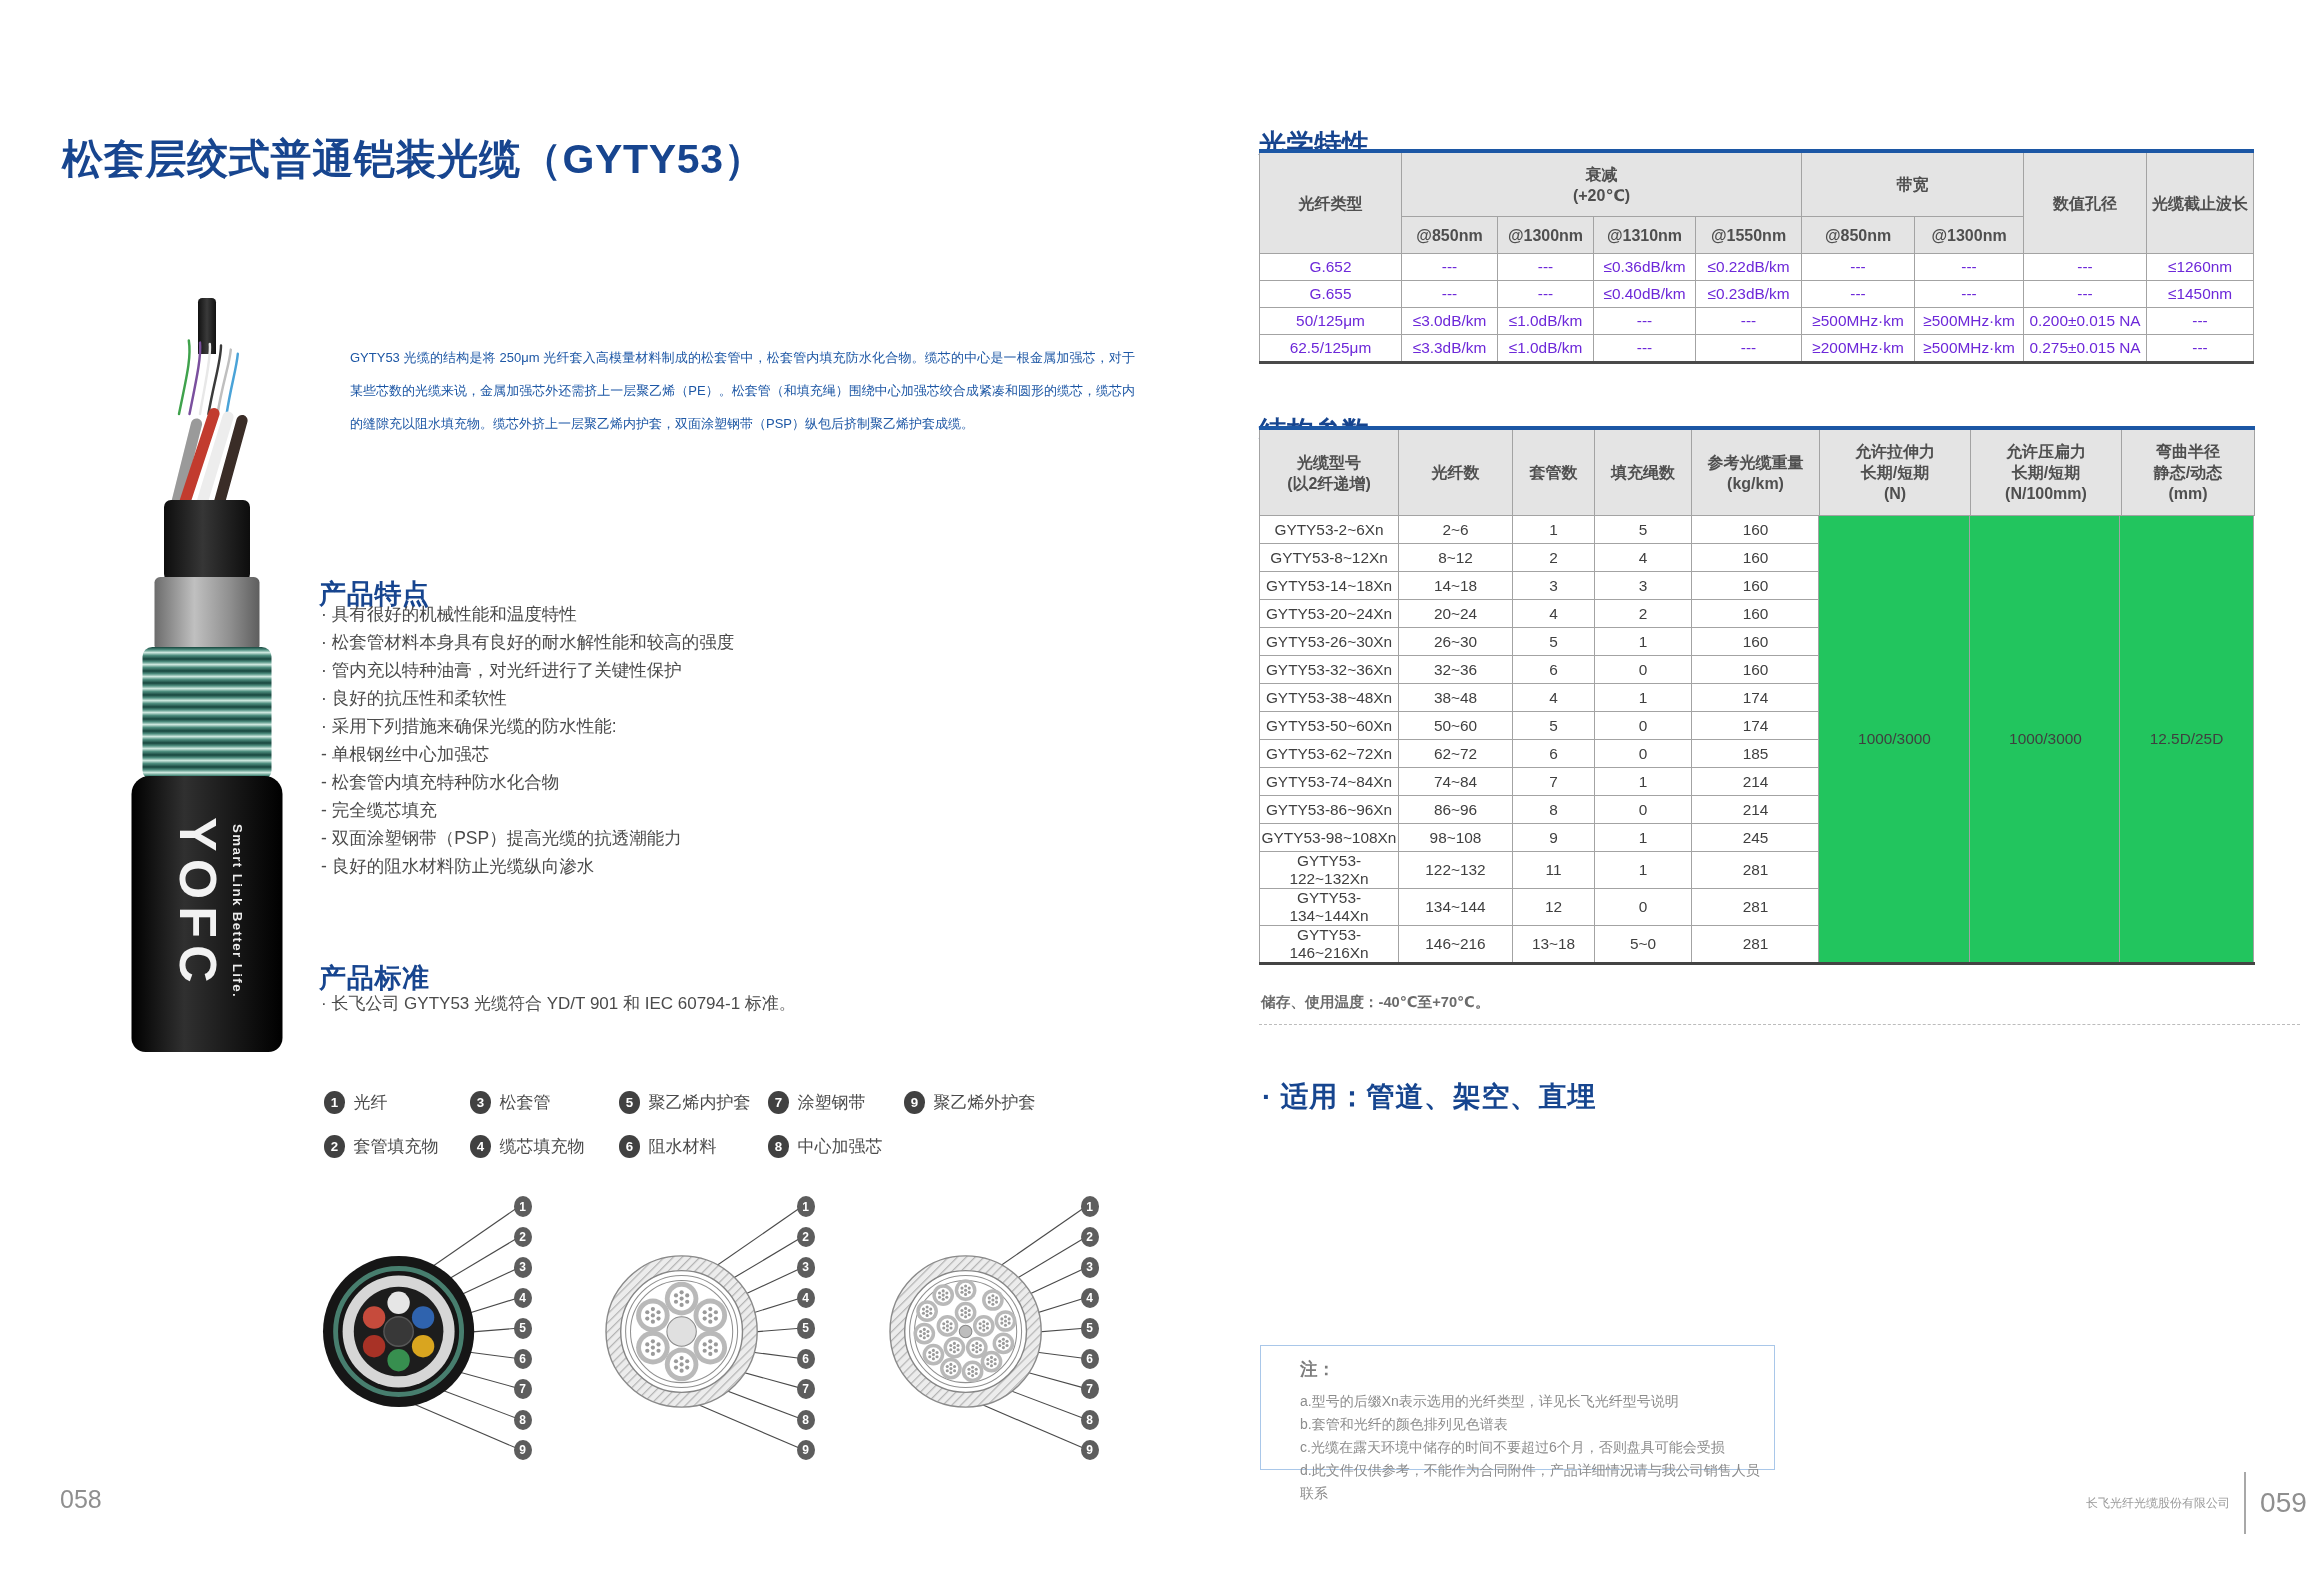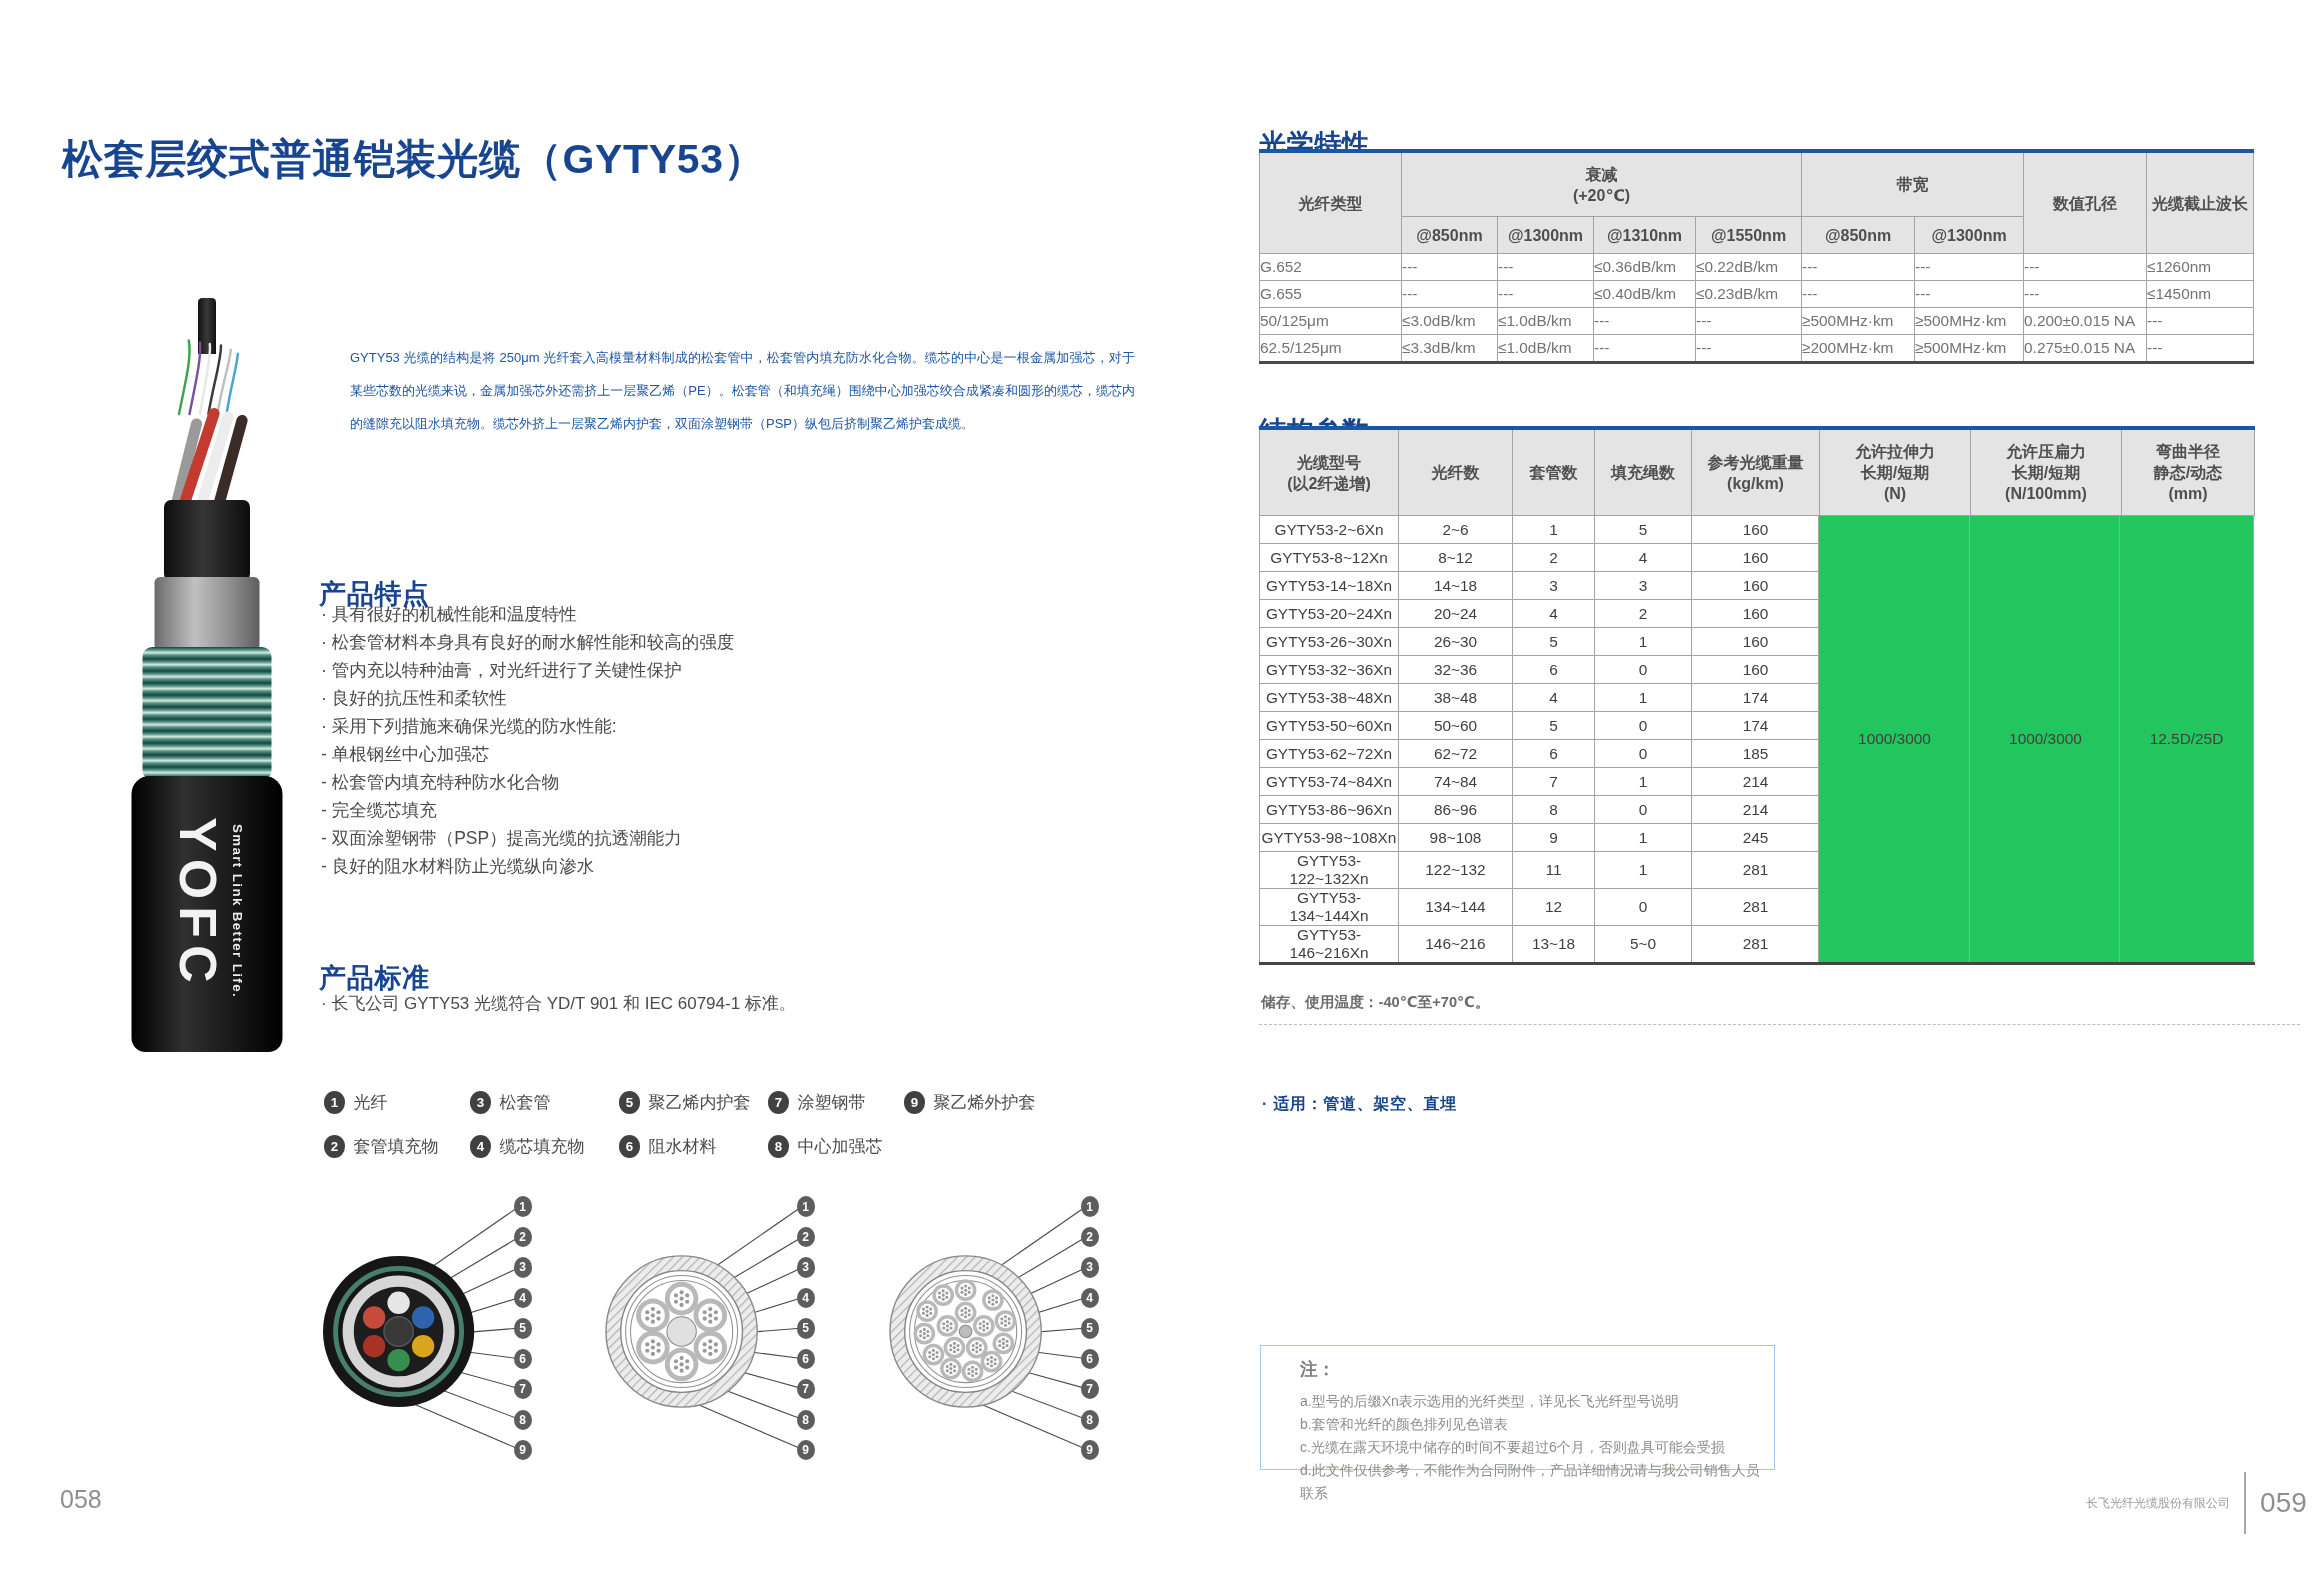--- a/index.html
+++ b/index.html
@@ -51,34 +51,34 @@
     display:flex;align-items:center;justify-content:center;}
 
   
   .opt-h{left:1259px;top:104px;}
   .str-h{left:1259px;top:384px;margin-top:29px;}
   table{border-collapse:collapse;table-layout:fixed;}
   .t-optical{left:1259px;top:149px;width:993px;border-top:4.2px solid #1C57A5;border-bottom:3.5px solid #4a4a4a;}
   .t-optical th{background:#E4E4E4;color:#4f4f4f;font-size:16px;font-weight:700;border:0.7px solid #a3a3a3;padding:0;}
   .t-optical thead tr:first-child th{height:63px;}
   .t-optical thead tr.subrow th{height:36px;}
-  .t-optical td{height:26px;border:0.7px solid #a3a3a3;font-size:15.4px;color:#737373;padding:0;}
+  .t-optical td{height:26px;border:0.7px solid #a3a3a3;font-size:15.4px;color:#6d28d9;text-align:center;padding:0;}
   .t-optical th{text-align:center;line-height:21px;}
 
   .struct-wrap{left:1259px;top:426px;width:993px;}
   .t-struct{width:993px;border-top:4.2px solid #1C57A5;border-bottom:3.5px solid #444;}
   .t-struct th{background:#E4E4E4;color:#4f4f4f;font-size:16px;font-weight:700;border:0.7px solid #a3a3a3;height:85px;line-height:21px;text-align:center;padding:0;}
   .t-struct td{height:27px;border:0.7px solid #a3a3a3;font-size:15.4px;color:#3f3f3f;text-align:center;padding:0;}
   .merged-col{position:absolute;top:90px;bottom:3.5px;border-left:0.7px solid #a3a3a3;display:flex;align-items:center;justify-content:center;
     font-size:15.4px;color:#3f3f3f;background:#22c55e;}
   .merged-col.last{border-right:0.7px solid #a3a3a3;}
 
   .storage{left:1261px;top:993px;font-size:14.7px;font-weight:700;color:#6b6b6b;}
   .dashline{left:1259px;top:1024px;width:1041px;border-top:1.4px dashed #bcbcbc;height:0;}
-  .application{left:1262px;top:1078px;font-size:16px;font-weight:800;color:#16458F;letter-spacing:0.7px;margin-top:16px;}
+  .application{left:1262px;top:1078px;font-size:28px;font-weight:800;color:#16458F;letter-spacing:0.7px;}
 
   .notebox{left:1260px;top:1345px;width:515px;height:125px;border:1.4px solid #A9C7E9;box-sizing:border-box;padding:11.2px 12.6px 0 39px;}
   .note-h{font-size:17.5px;color:#7c7c7c;font-weight:600;margin-bottom:8.4px;}
   .note-item{font-size:14px;line-height:23px;color:#8c8c8c;}
 
   .pg-left{left:60px;top:1485px;font-size:25px;color:#8f8f8f;}
   .footer-right{left:2086px;top:1472px;display:flex;align-items:center;gap:14px;}
   .company{font-size:12px;color:#9b9b9b;white-space:nowrap;line-height:60px;}
   .fdiv{width:2.1px;height:62px;background:#a8a8a8;}
   .pg-right{font-size:28px;color:#8f8f8f;}

